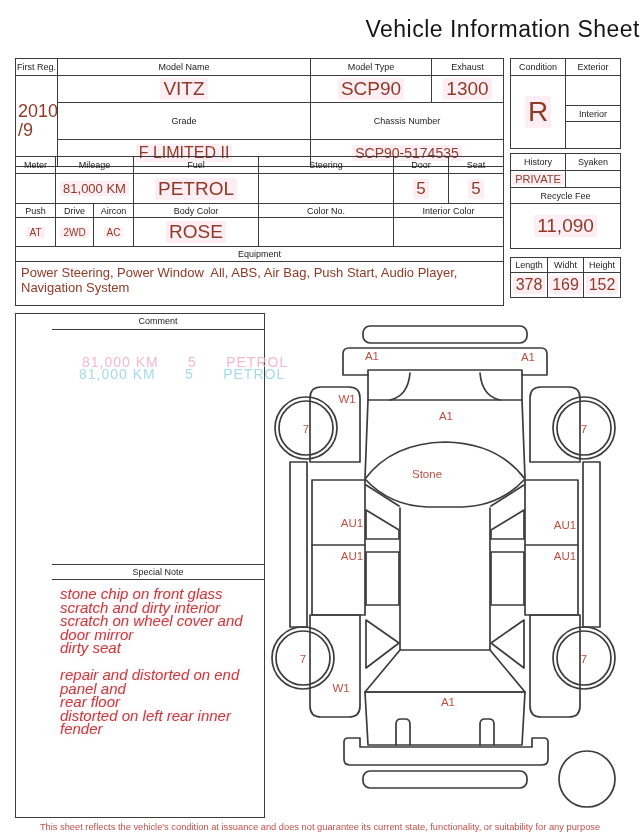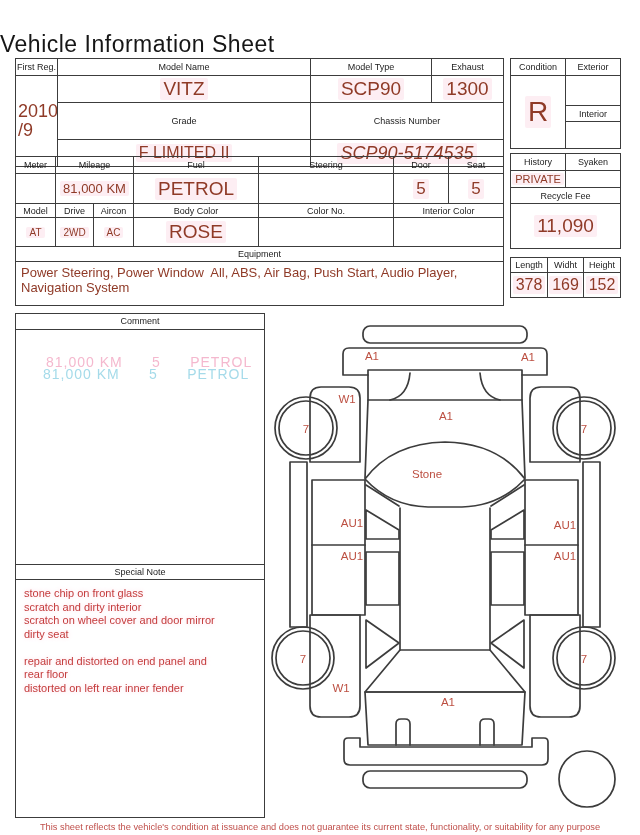--- a/index.html
+++ b/index.html
@@ -8,39 +8,39 @@
     --label_red:#bc4f41;
     --disclaimer_red:#c0504c;
     --line:#3c3c3c;
     --highlight_pink:#fdeef3;
   }
   *{box-sizing:border-box;}
   html,body{margin:0;padding:0;background:#fff;}
   #page{position:relative;width:640px;height:835px;background:#fff;
         font-family:"Liberation Sans",sans-serif;overflow:hidden;}
   .abs{position:absolute;}
-  #title{left:0;top:16px;width:640px;text-align:left;font-size:23px;color:#161616;letter-spacing:.5px;margin-top:15px;}
+  #title{left:0;top:16px;width:640px;text-align:right;font-size:23px;color:#161616;letter-spacing:.5px;}
   table{border-collapse:collapse;table-layout:fixed;border:1.5px solid var(--line);}
   th,td{border:1px solid var(--line);padding:0;overflow:hidden;vertical-align:middle;}
   th{font-size:9px;font-weight:normal;color:#1c1c1c;text-align:center;}
   td.val{color:var(--value_red);text-align:center;}
   .hl{background:var(--highlight_pink);padding:0 3px;border-radius:2px;display:inline-block;}
   .fs11{font-size:11px;} .fs13{font-size:13px;} .fs14{font-size:10px;}
-  .fs16{font-size:16px;} .fs17{font-size:17px;} .fs18{font-size:18px;font-style:italic;} .fs19{font-size:19px;}
+  .fs16{font-size:16px;} .fs17{font-size:17px;} .fs18{font-size:14px;} .fs19{font-size:19px;}
   #first-reg-val{font-size:18px;line-height:19px;text-align:left;padding-left:2px;white-space:pre-line;}
   #cond-r{font-size:28px;}
   #equip-cell{font-size:13px;text-align:left;vertical-align:top;padding:3px 5px;
               line-height:15px;color:var(--value_red);white-space:pre-wrap;}
   
-  #note-box{left:15px;top:313px;width:250px;height:505px;border:1.5px solid var(--line);background:#fff;}
+  #note-box{left:15px;top:313px;width:250px;height:505px;border:1.5px solid var(--line);background:#fff;padding-left:36px;}
   .band{height:16px;border-bottom:1px solid var(--line);text-align:center;font-size:9px;color:#1c1c1c;line-height:15px;}
   #comment-body{position:relative;height:234px;}
   #sn-band{border-top:1px solid var(--line);}
-  #sn-body{padding:7px 8px 0 8px;color:var(--note_red);font-size:11px;line-height:13.5px;
-           text-shadow:0 0 4px rgba(255,170,200,.45);}
+  #sn-body{padding:7px 8px 0 8px;color:var(--note_red);font-size:15px;line-height:13.5px;
+           text-shadow:0 0 4px rgba(255,170,200,.45);font-style:italic;}
   .sn-line{min-height:13.5px;white-space:pre-wrap;}
   .ghost{position:absolute;font-size:14px;white-space:pre;letter-spacing:1px;}
   #ghost-pink{left:30px;top:24px;color:#f2a7c2;opacity:.8;}
   #ghost-cyan{left:27px;top:36px;color:#8fd2e4;opacity:.8;}
   
   #diagram{left:268px;top:315px;}
   #diagram .ln{fill:none;stroke:var(--line);stroke-width:1.7;stroke-linejoin:round;stroke-linecap:round;}
   .dlabel{font-family:"Liberation Sans",sans-serif;font-size:11.5px;fill:var(--label_red);text-anchor:middle;}
   #disclaimer{left:0;top:822px;width:640px;text-align:center;font-size:9.3px;color:var(--disclaimer_red);}
 </style>
@@ -127,21 +127,21 @@
     </tr>
     <tr style="height:30px">
       <td class="val fs13"></td>
       <td class="val fs13" colspan="2"><span class="hl">81,000 KM</span></td>
       <td class="val fs19"><span class="hl">PETROL</span></td>
       <td class="val fs13"></td>
       <td class="val fs17"><span class="hl">5</span></td>
       <td class="val fs17"><span class="hl">5</span></td>
     </tr>
     <tr style="height:14px">
-      <th>Model</th>
+      <th>Push</th>
       <th>Drive</th>
       <th>Aircon</th>
       <th>Body Color</th>
       <th>Color No.</th>
       <th colspan="2">Interior Color</th>
     </tr>
     <tr style="height:29px">
       <td class="val fs14"><span class="hl">AT</span></td>
       <td class="val fs14"><span class="hl">2WD</span></td>
       <td class="val fs14"><span class="hl">AC</span></td>

